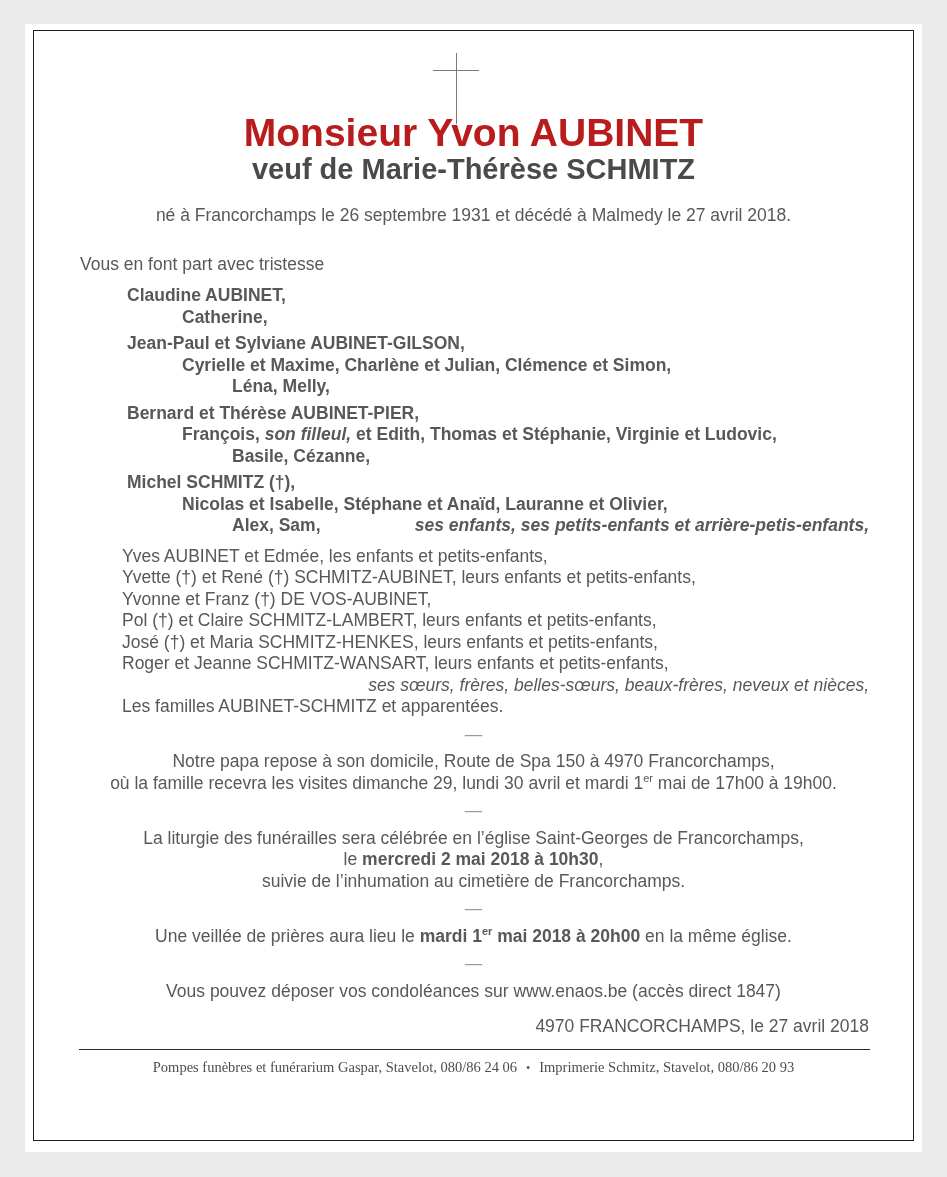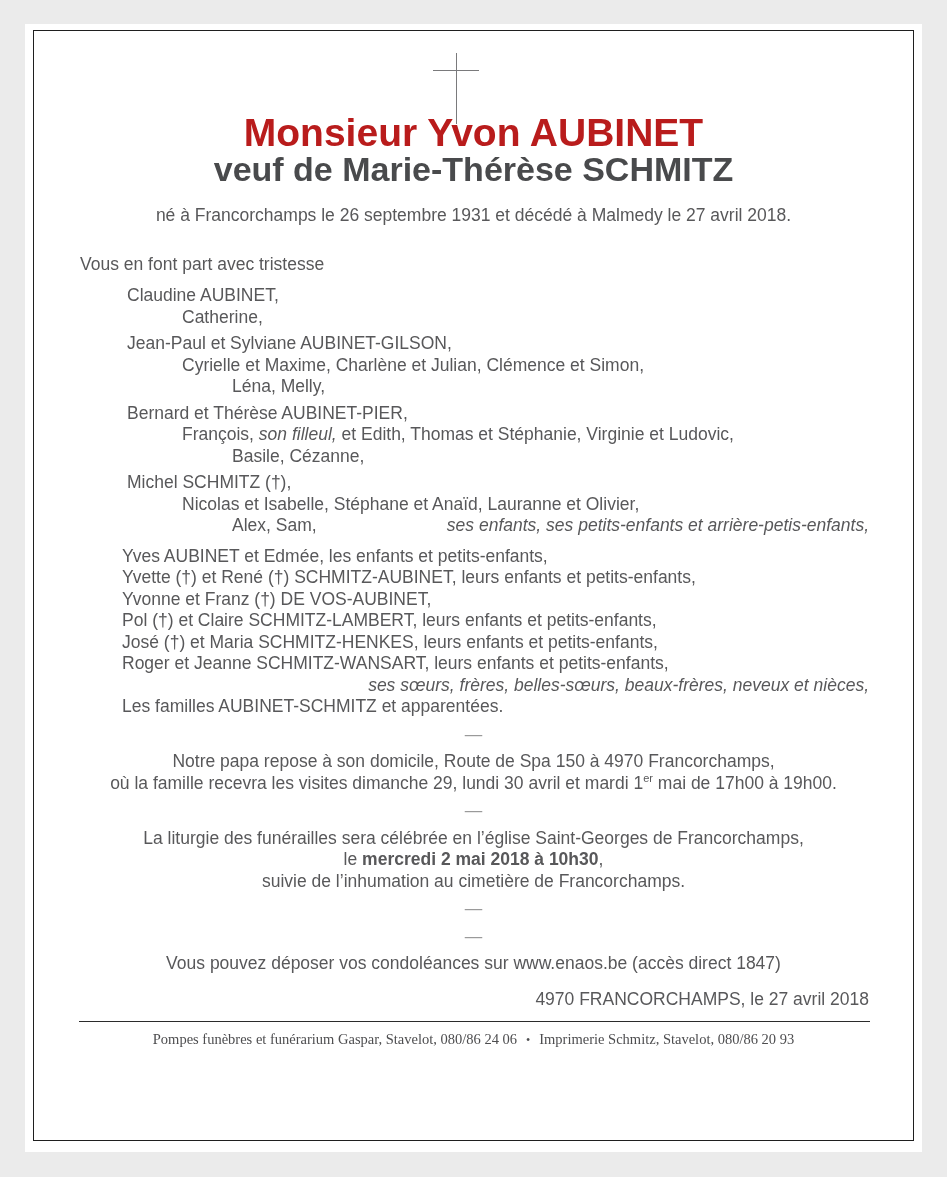--- a/index.html
+++ b/index.html
@@ -36,29 +36,29 @@
   .title {
     margin-top:55px;
     text-align:center;
     font-size:39px; line-height:40px;
     font-weight:700;
     color:#b91c1c;
   }
   .subtitle {
     margin-top:1px;
     text-align:center;
-    font-size:34px; line-height:30px;
+    font-size:29px; line-height:30px;
     font-weight:700;
     color:#494a4c;
   }
   .lifedates { margin-top:21px; text-align:center; }
   .intro { margin-top:27px; padding-left:46px; }
 
   .family { margin-top:10px; }
-  .family .group { margin-bottom:5px; }
+  .family .group { margin-bottom:5px;font-weight:bold; }
   .line { white-space:nowrap; }
   .ind1 { padding-left:93px; }
   .ind2 { padding-left:148px; }
   .ind3 { padding-left:198px; }
   .split { display:flex; justify-content:space-between; padding-right:44px;align-items:center; }
   .right-note { font-style:italic; text-align:right; }
   .it { font-style:italic; }
   .bd { font-weight:700; }
   sup { font-size:11px; line-height:0; vertical-align:super; }
 
@@ -154,20 +154,23 @@
           <div class="cline"><span>Notre papa repose à son domicile, Route de Spa 150 à 4970 Francorchamps,</span></div>
           <div class="cline"><span>où la famille recevra les visites dimanche 29, lundi 30 avril et mardi 1</span><sup>er</sup><span> mai de 17h00 à 19h00.</span></div>
         </div>
         <div class="separator">—</div>
         <div class="csection">
           <div class="cline"><span>La liturgie des funérailles sera célébrée en l’église Saint-Georges de Francorchamps,</span></div>
           <div class="cline"><span>le </span><span class="bd">mercredi 2 mai 2018 à 10h30</span><span>,</span></div>
           <div class="cline"><span>suivie de l’inhumation au cimetière de Francorchamps.</span></div>
         </div>
         <div class="separator">—</div>
+        <div class="csection">
+          <div class="cline"><span>Une veillée de prières aura lieu le </span><span class="bd">mardi 1</span><sup class="bd">er</sup><span class="bd"> mai 2018 à 20h00</span><span> en la même église.</span></div>
+        </div>
         <div class="separator">—</div>
         <div class="csection">
           <div class="cline"><span>Vous pouvez déposer vos condoléances sur www.enaos.be (accès direct 1847)</span></div>
         </div>
       </div>
 
     <div class="dateline">4970 FRANCORCHAMPS, le 27 avril 2018</div>
 
     <div class="footer-rule"></div>
     <div class="footer">

